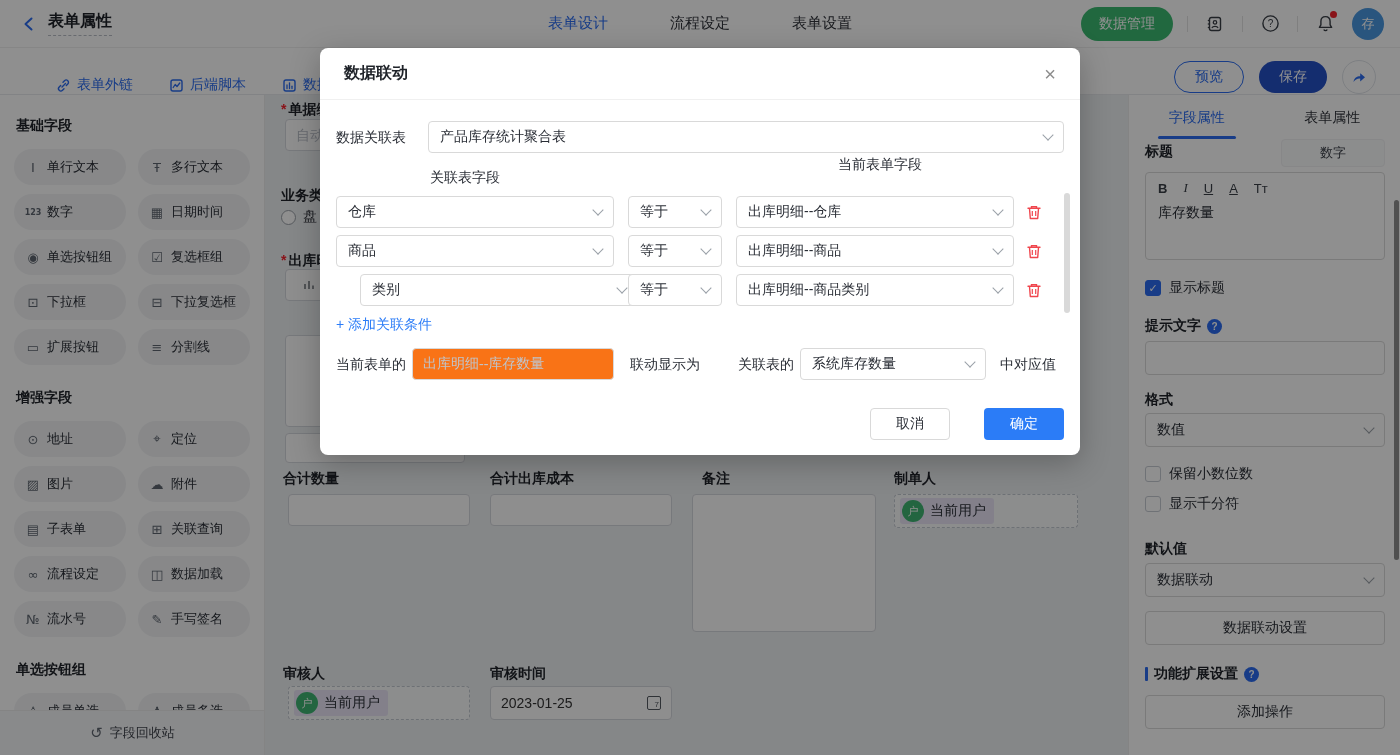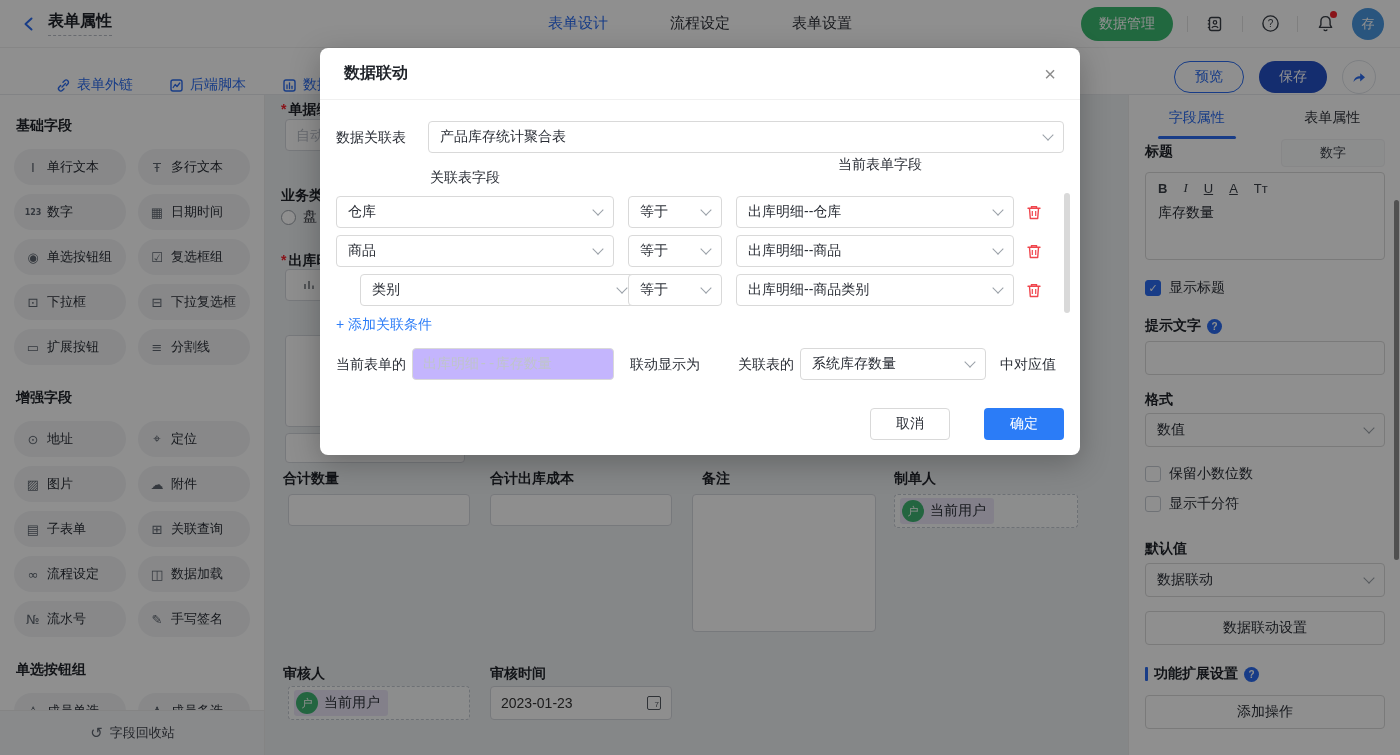--- a/index.html
+++ b/index.html
@@ -134,22 +134,22 @@
   .m-close { margin-left:auto; font-size:20px; color:#8c8c8c; cursor:pointer; line-height:1; }
   .m-sel { position:absolute; height:32px; border:1px solid #d9d9d9; border-radius:4px; background:#fff;
            display:flex; align-items:center; padding:0 28px 0 11px; font-size:14px; color:#2a2e36;
            cursor:pointer; white-space:nowrap; overflow:hidden; }
   .m-label { position:absolute; font-size:14px; color:#2a2e36; white-space:nowrap; }
   .m-colhead { position:absolute; font-size:14px; color:#2a2e36; }
   .trash { position:absolute; cursor:pointer; }
   .m-scroll { position:absolute; left:744px; top:145px; width:6px; height:120px; background:#d9d9d9;
               border-radius:3px; }
   .add-link { position:absolute; left:16px; top:268px; font-size:14px; color:#2b7cf7; cursor:pointer; }
-  .m-input { position:absolute; height:32px; border:1px solid #d9d9d9; border-radius:4px; background:#c4b5fd;
-             font-size:14px; color:#333; padding:0 10px; font-family:Liberation Mono, monospace; }
+  .m-input { position:absolute; height:32px; border:1px solid #d9d9d9; border-radius:4px; background:#f97316;
+             font-size:14px; color:#333; padding:0 10px; font-family:Liberation Serif, serif; }
   .m-input::placeholder { color:#bfc4cb; }
   .m-footer { position:absolute; right:16px; top:360px; display:flex; gap:34px; }
   .btn-cancel { width:80px; height:32px; border:1px solid #d9d9d9; border-radius:4px; background:#fff;
                 font-size:14px; color:#2a2e36; cursor:pointer; }
   .btn-ok { width:80px; height:32px; border:none; border-radius:4px; background:#2b7cf7;
             font-size:14px; color:#fff; cursor:pointer; }
   svg { display:block; }
 </style>
 </head>
 <body>
@@ -389,21 +389,21 @@
     <div class="f-label" style="left:18px; top:570px;">审核人</div>
     <div class="chip" style="left:23px; top:591px; width:182px;">
       <span class="chip-inner">
         <span class="mini-avatar">户</span>
         <span class="chip-text">当前用户</span>
       </span>
     </div>
 
     <div class="f-label" style="left:225px; top:570px;">审核时间</div>
     <div class="date-input" style="left:225px; top:591px; width:182px;">
-      <span>2023-01-23</span>
+      <span>2023-01-25</span>
       <span class="cal-icon">7</span>
     </div>
   </div>
 
   <div class="rpanel">
     <div class="r-tabs">
       <span class="r-tab active">字段属性</span>
       <span class="r-tab">表单属性</span>
     </div>
 

